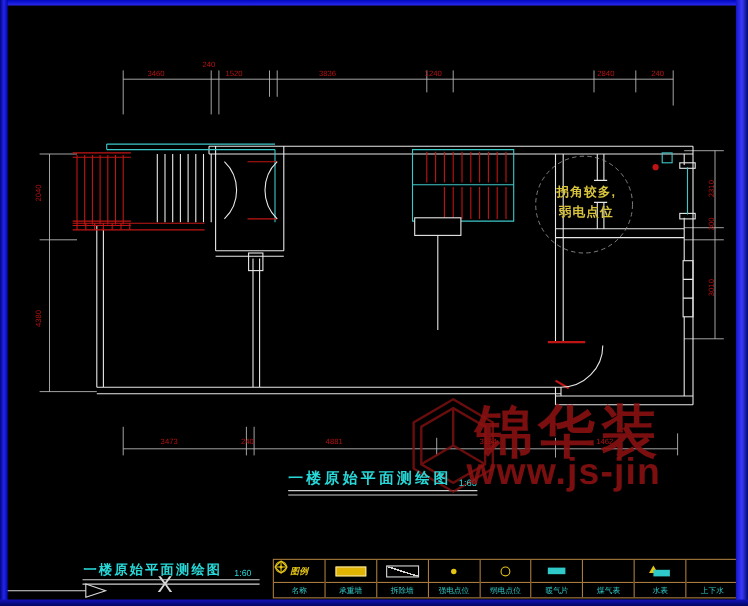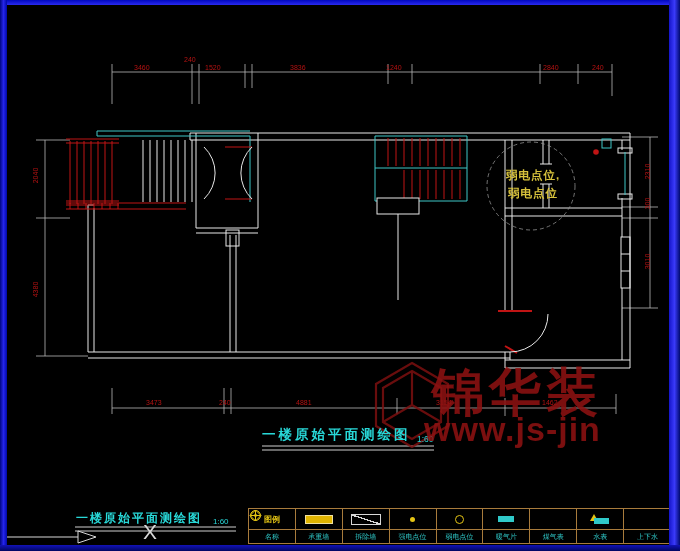--- a/index.html
+++ b/index.html
@@ -21,21 +21,21 @@
           letter-spacing:1px;white-space:nowrap;opacity:.88;}
   .ucs-x{position:absolute;left:143px;top:520px;color:#d8d8d8;font-size:21px;}
   
   .legend{position:absolute;left:248px;top:508px;width:424px;height:36px;
           display:grid;grid-template-columns:repeat(9,1fr);
           border:1px solid #a87b3c;box-sizing:border-box;background:#000;}
   .lcell{border-right:1px solid #a87b3c;display:flex;flex-direction:column;box-sizing:border-box;}
   .lcell:last-child{border-right:none;}
   .ltop{height:21px;display:flex;align-items:center;justify-content:center;border-bottom:1px solid #a87b3c;box-sizing:border-box;}
   .lbot{height:13px;display:flex;align-items:center;justify-content:center;color:#2fc9c9;font-size:7px;white-space:nowrap;overflow:hidden;}
-  .lhdr{color:#e4c414;font-size:8px;font-weight:bold;}
+  .lhdr{color:#e4c414;font-size:8px;font-weight:bold;font-style:italic;}
   .ic-wall{width:26px;height:7px;background:#e0b400;border:1px solid #f0e0a0;}
   .ic-rem{width:28px;height:9px;border:1px solid #d8d8d8;
           background:linear-gradient(to top right,transparent 46%,#d8d8d8 46%,#d8d8d8 54%,transparent 54%);}
   .ic-dot{width:5px;height:5px;background:#e4c414;border-radius:50%;}
   .ic-cir{width:7px;height:7px;border:1px solid #e4c414;border-radius:50%;}
   .ic-rad{width:16px;height:6px;background:#2fc9c9;}
   .ic-meter{position:relative;width:20px;height:10px;}
   .ic-meter .r{position:absolute;left:4px;top:4px;width:15px;height:6px;background:#2fc9c9;}
   .ic-meter .t{position:absolute;left:0;top:0;width:0;height:0;
                border-left:4px solid transparent;border-right:4px solid transparent;border-bottom:7px solid #e4c414;}
@@ -146,21 +146,21 @@
   <span class="dim" style="left:542px;top:399px">1462</span>
 
   <span class="dim dim-v" style="left:28px;top:172px">2040</span>
   <span class="dim dim-v" style="left:28px;top:286px">4380</span>
 
   <span class="dim dim-v" style="left:640px;top:168px">2310</span>
   <span class="dim dim-v" style="left:642px;top:200px">300</span>
   <span class="dim dim-v" style="left:640px;top:258px">3010</span>
 
   <div class="note">
-    <span>弱电点位,</span><br>
+    <span>拐角较多,</span><br>
     <span>弱电点位</span>
   </div>
 
   <div class="title-main">一楼原始平面测绘图</div>
   <div class="title-main-scale">1:60</div>
   <div class="title-sec">一楼原始平面测绘图</div>
   <div class="title-sec-scale">1:60</div>
 
   <div class="wm-clip">
     <div class="wm-brand">锦华装饰</div>

